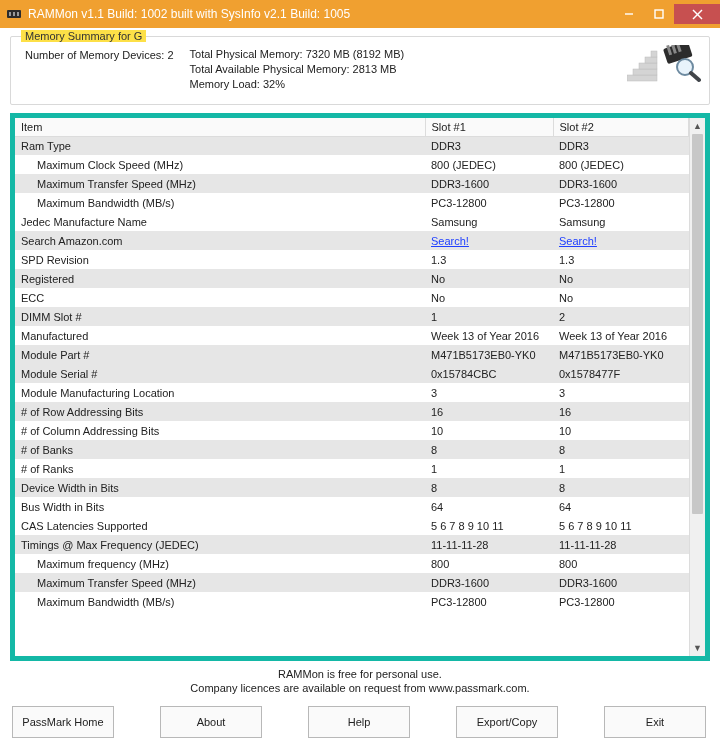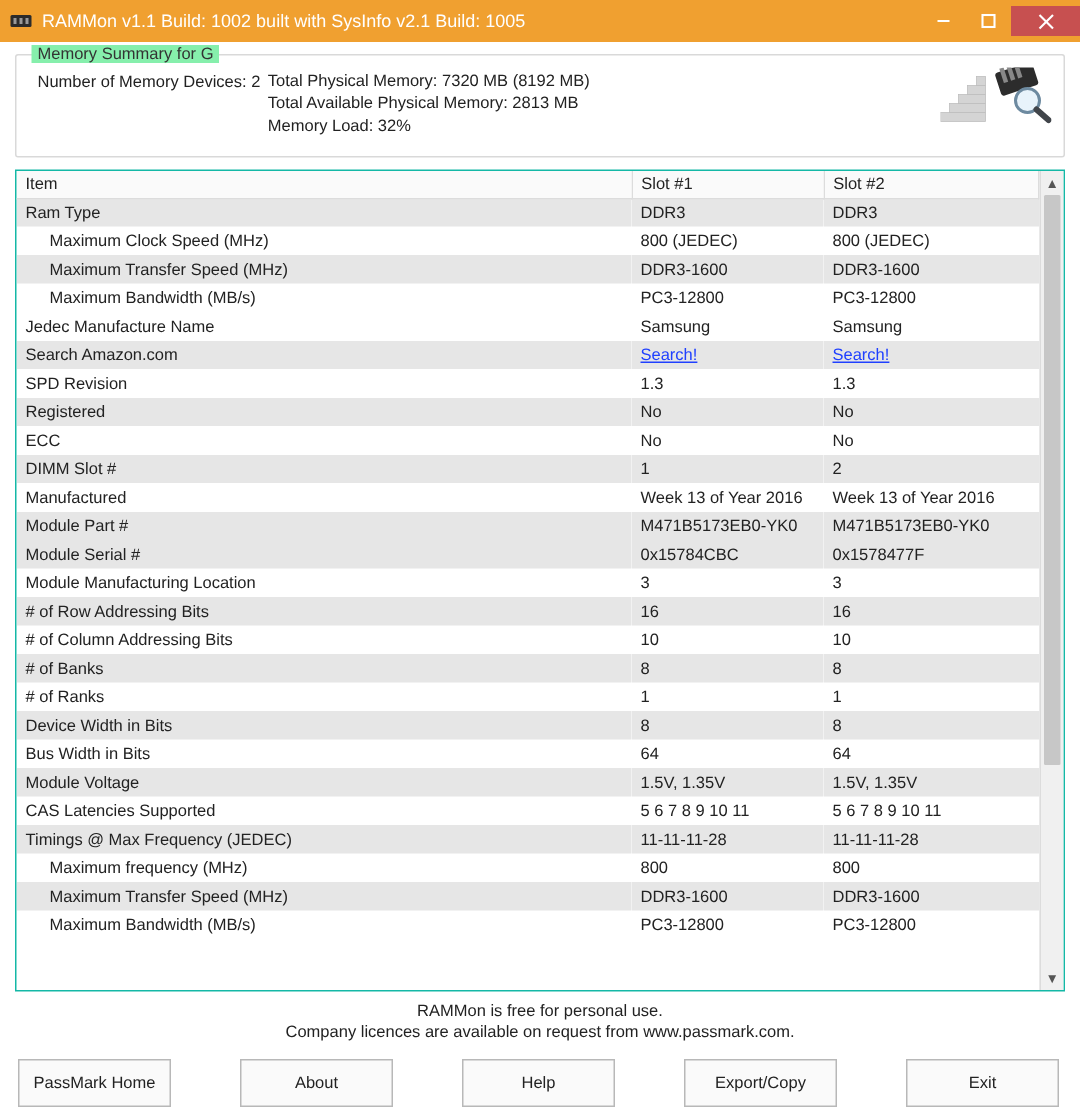--- a/index.html
+++ b/index.html
@@ -9,27 +9,27 @@
   .titlebar { height: 28px; background: #f0a030; color: #fff; display: flex; align-items: center; }
   .titlebar .icon-slot { width: 28px; height: 28px; display: flex; align-items: center; justify-content: center; }
   .titlebar .title { flex: 1; font-size: 12px; font-weight: 400; color: #fff; }
   .titlebar .ctrl { width: 30px; height: 20px; display: flex; align-items: center; justify-content: center; }
   .titlebar .ctrl.close { width: 46px; height: 20px; background: #c75050; }
   .titlebar .ctrl svg { display: block; }
 
   .window-body { padding: 8px 10px 10px 10px; background: #fff; }
 
   .summary-group { border: 1px solid #d9d9d9; border-radius: 2px; padding: 10px 14px 12px 14px; margin-bottom: 8px; position: relative; background: #fff; }
-  .summary-group .legend { position: absolute; top: -7px; left: 10px; background: #86efac; padding: 0 4px; font-size: 11px; color: #333; }
-  .summary-row { display: flex; gap: 5px; }
+  .summary-group .legend { position: absolute; top: -7px; left: 10px; background: #fde047; padding: 0 4px; font-size: 11px; color: #333; }
+  .summary-row { display: flex; gap: 16px; }
   .summary-left { white-space: nowrap; padding-top: 2px; }
   .summary-right { line-height: 1.35; }
   .summary-group .corner-img { position: absolute; right: 8px; top: 8px; display: flex; align-items: center; gap: 2px; }
 
-  .table-wrap { border: 1px solid #14b8a6; height: 548px; overflow: hidden; display: flex; }
+  .table-wrap { border: 5px solid #14b8a6; height: 548px; overflow: hidden; display: flex; }
   .table-scroll { flex: 1; overflow-y: auto; position: relative; }
   .tbl { width: 100%; border-collapse: collapse; table-layout: fixed; }
   .tbl th { background: #fafafa; border: 1px solid #dcdcdc; border-top: none; font-weight: 400; text-align: left; padding: 3px 6px; font-size: 11px; position: sticky; top: 0; }
   .tbl th:first-child { border-left: none; }
   .tbl td { padding: 2px 6px; font-size: 11px; height: 19px; white-space: nowrap; overflow: hidden; }
   .tbl tr.shade td { background: #e6e6e6; }
   .tbl td.indent1 { padding-left: 22px; }
   .tbl td.link { color: #2040ff; text-decoration: underline; cursor: pointer; }
   .vscroll { width: 16px; background: #f0f0f0; border-left: 1px solid #dcdcdc; position: relative; }
   .vscroll .up, .vscroll .down { height: 16px; display: flex; align-items: center; justify-content: center; color: #555; font-size: 9px; }
@@ -214,25 +214,20 @@
             <tr class="shade">
               <td>Device Width in Bits</td>
               <td>8</td>
               <td>8</td>
             </tr>
             <tr>
               <td>Bus Width in Bits</td>
               <td>64</td>
               <td>64</td>
             </tr>
-            <tr class="shade">
-              <td>Module Voltage</td>
-              <td>1.5V, 1.35V</td>
-              <td>1.5V, 1.35V</td>
-            </tr>
             <tr>
               <td>CAS Latencies Supported</td>
               <td>5 6 7 8 9 10 11</td>
               <td>5 6 7 8 9 10 11</td>
             </tr>
             <tr class="shade">
               <td>Timings @ Max Frequency (JEDEC)</td>
               <td>11-11-11-28</td>
               <td>11-11-11-28</td>
             </tr>

